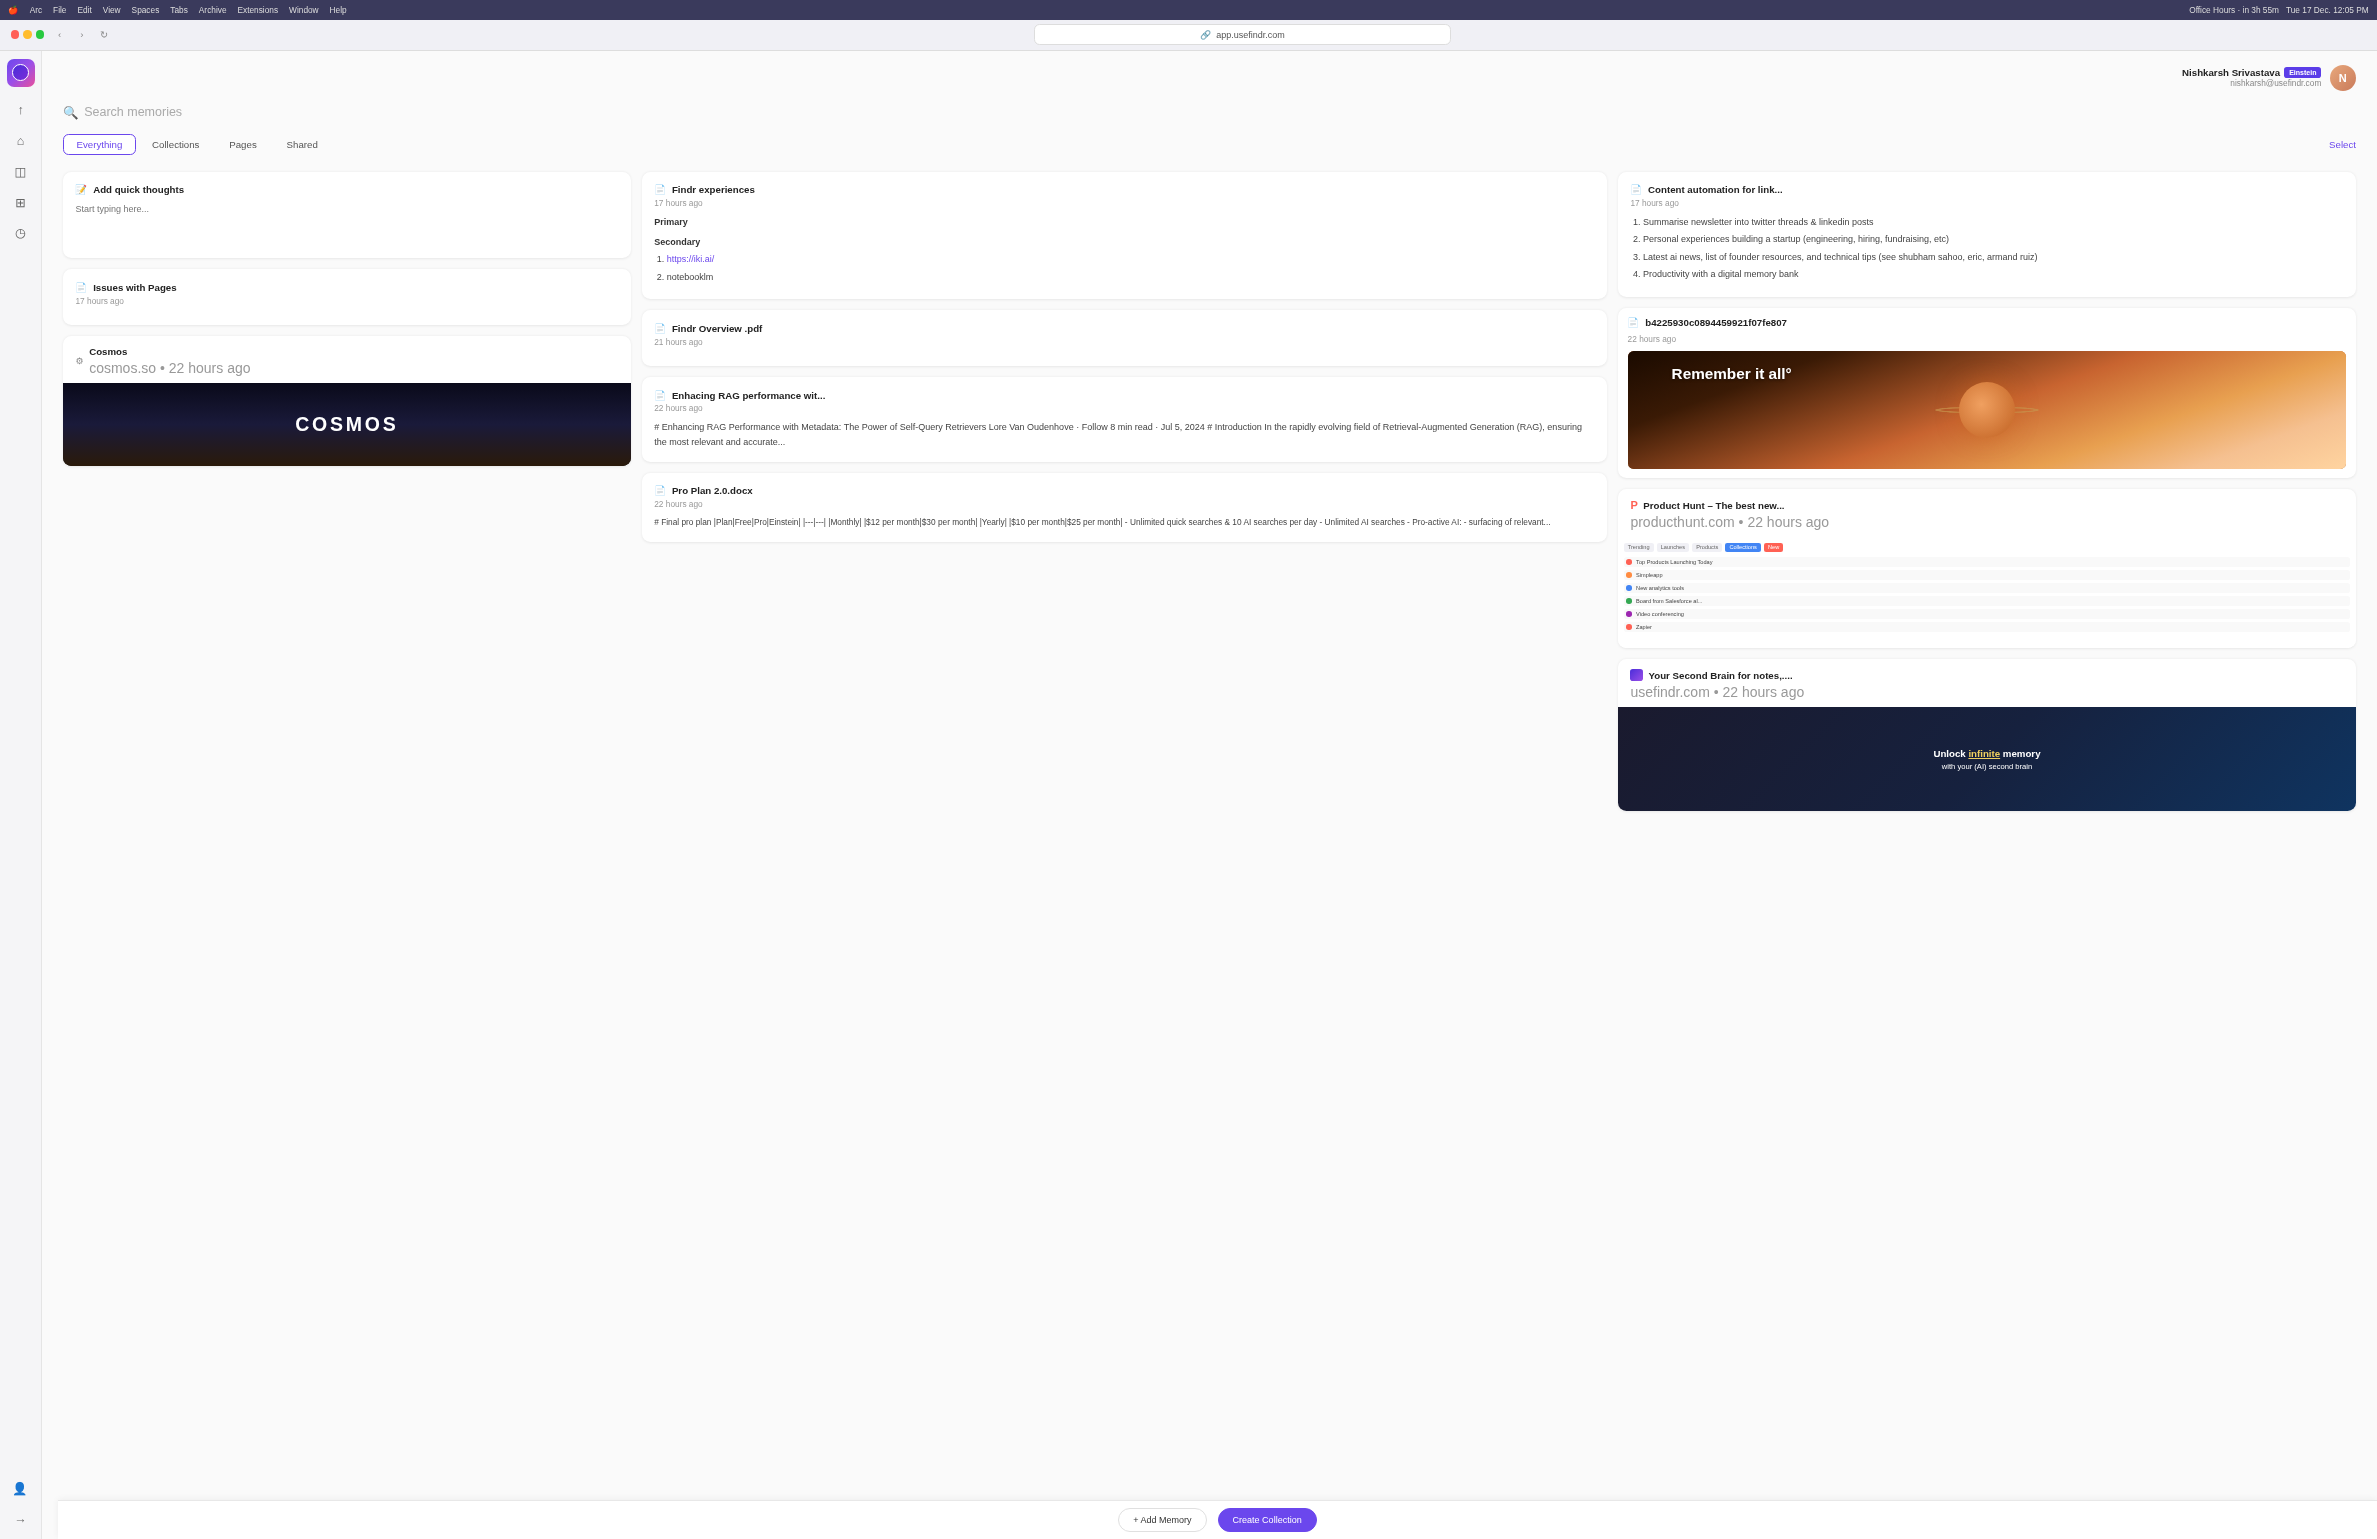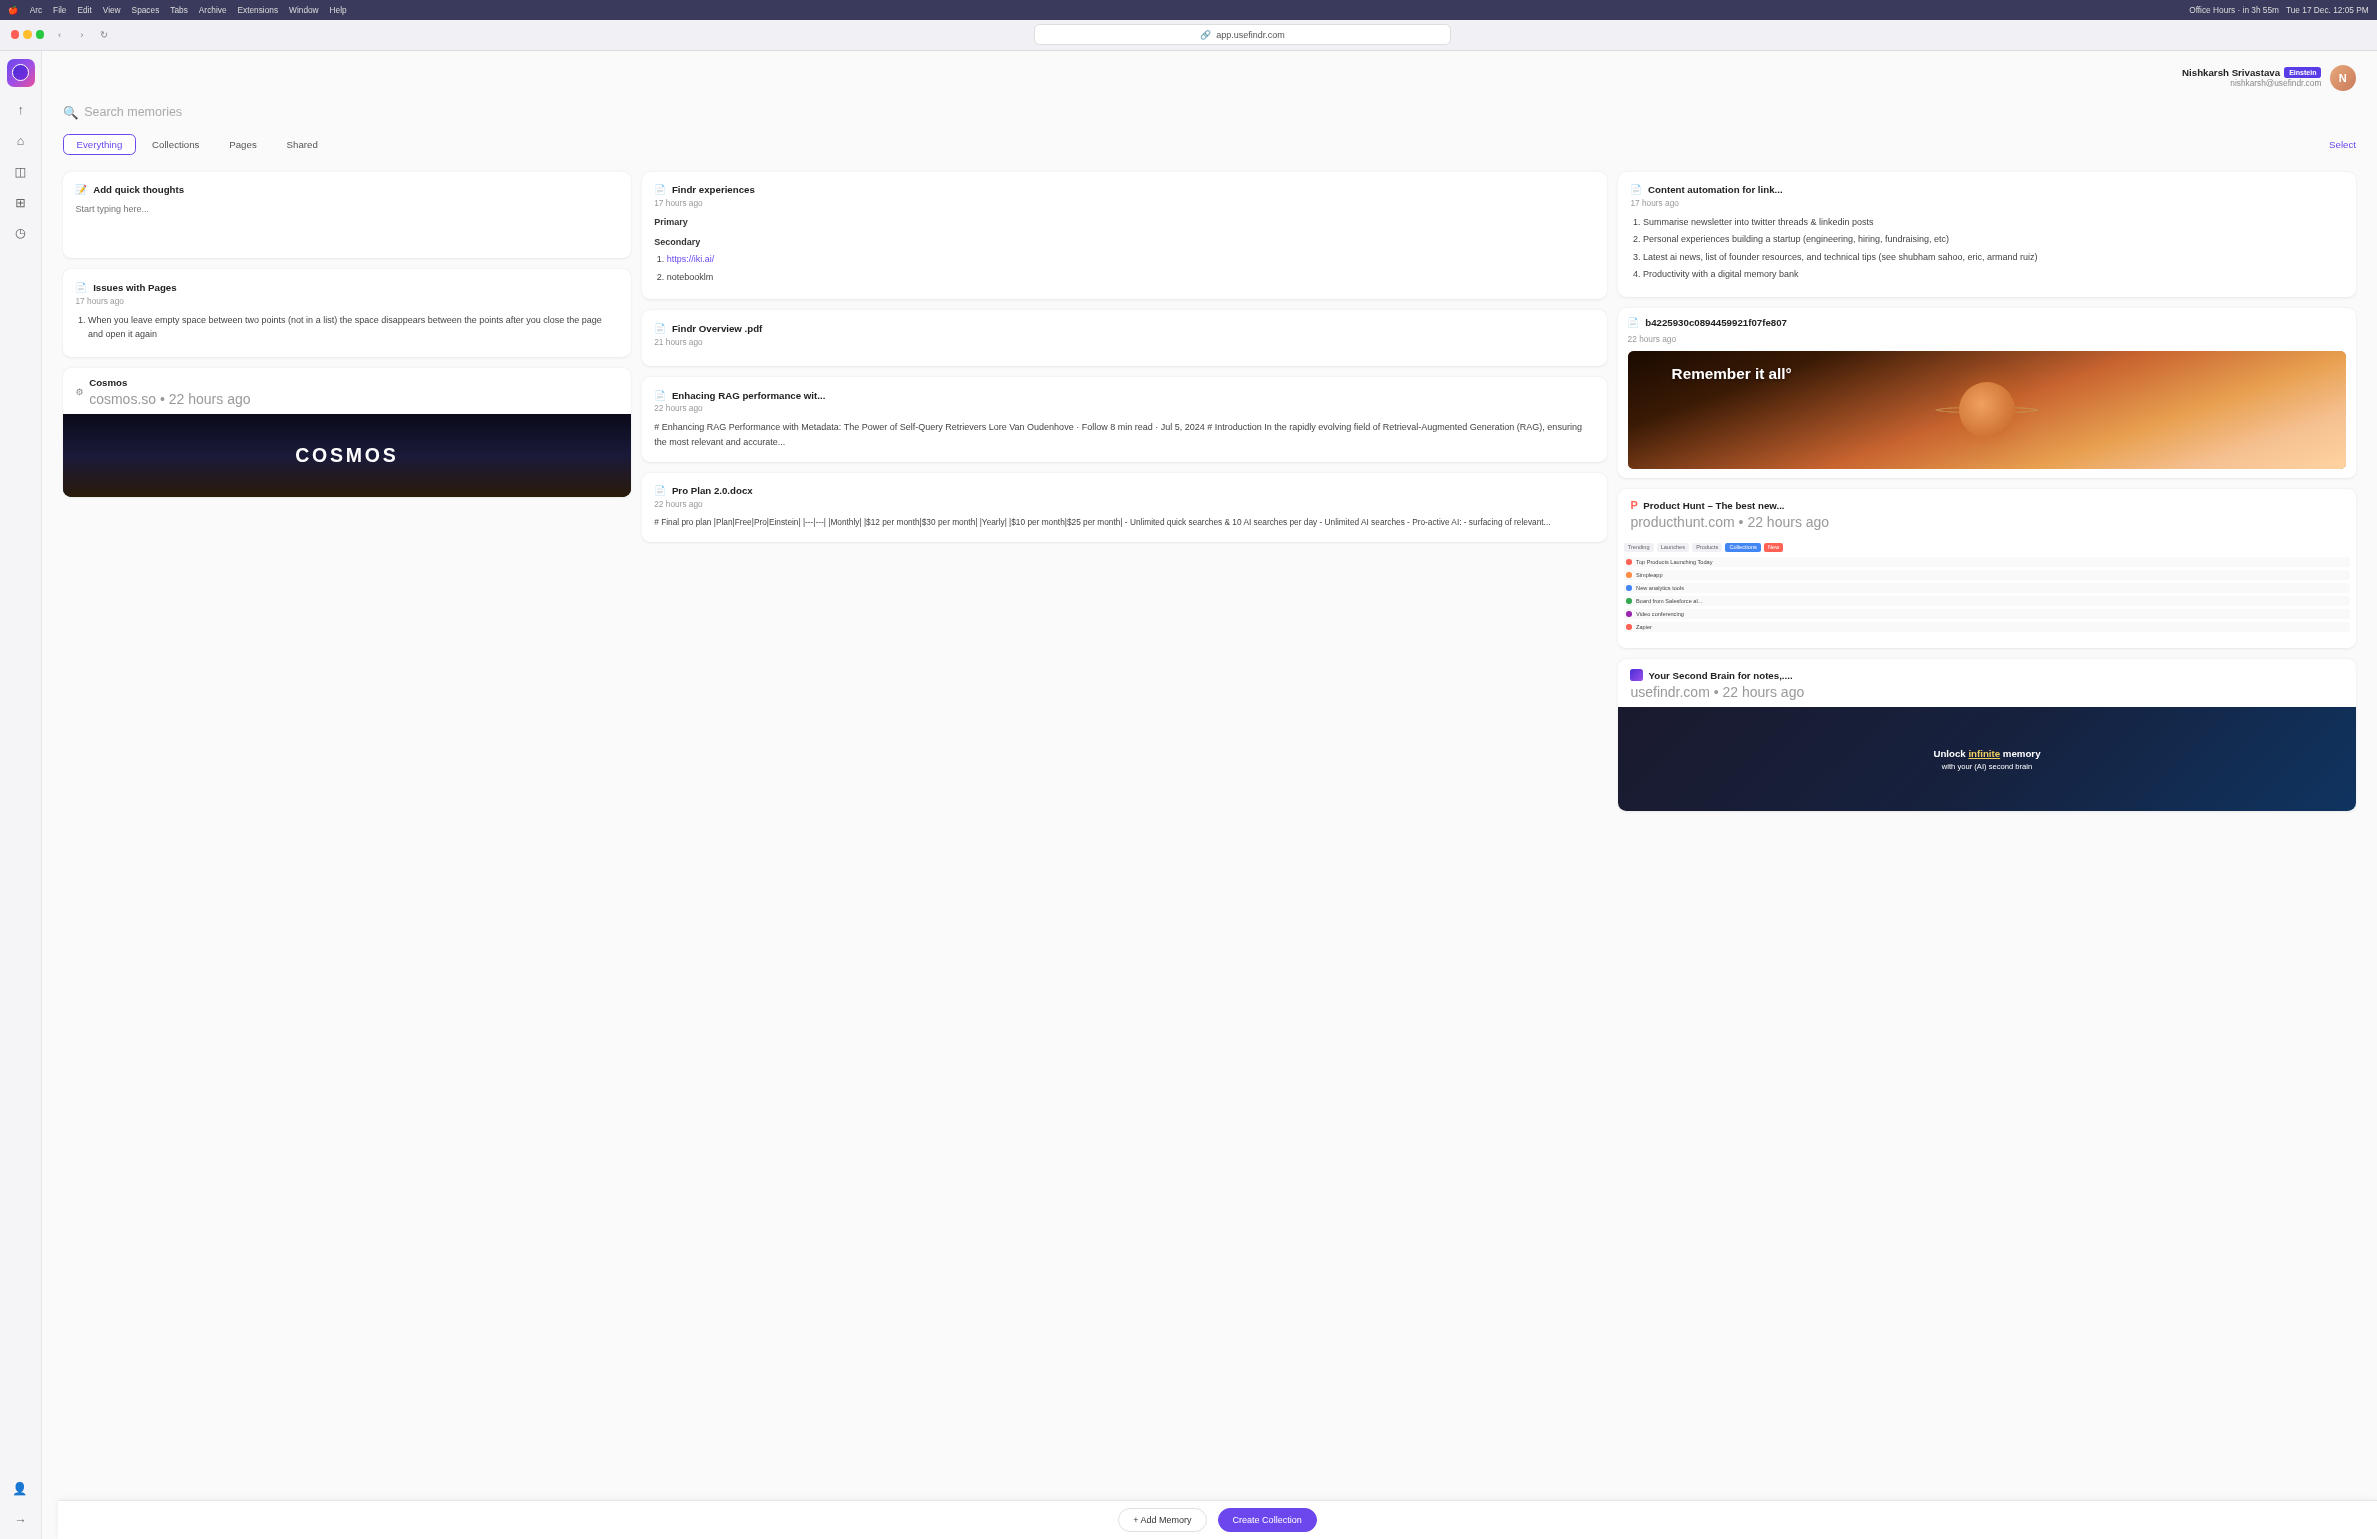--- a/index.html
+++ b/index.html
@@ -559,25 +559,20 @@
           </div>
           <textarea class="add-thoughts-input" rows="4" placeholder="Start typing here..." style=""></textarea>
         </div>
 
         <div class="card">
           <div class="card-title">
             <span>📄</span>
             <span>Issues with Pages</span>
           </div>
           <div class="card-time">17 hours ago</div>
-          <div class="card-body">
-            <ol>
-              <li>When you leave empty space between two points (not in a list) the space disappears between the points after you close the page and open it again</li>
-            </ol>
-          </div>
         </div>
 
         <div class="cosmos-card">
           <div class="cosmos-header">
             <span>⚙</span>
             <div>
               <div class="cosmos-title">Cosmos</div>
               <div class="source-line">
                 <span>cosmos.so</span> • <span>22 hours ago</span>
               </div>

